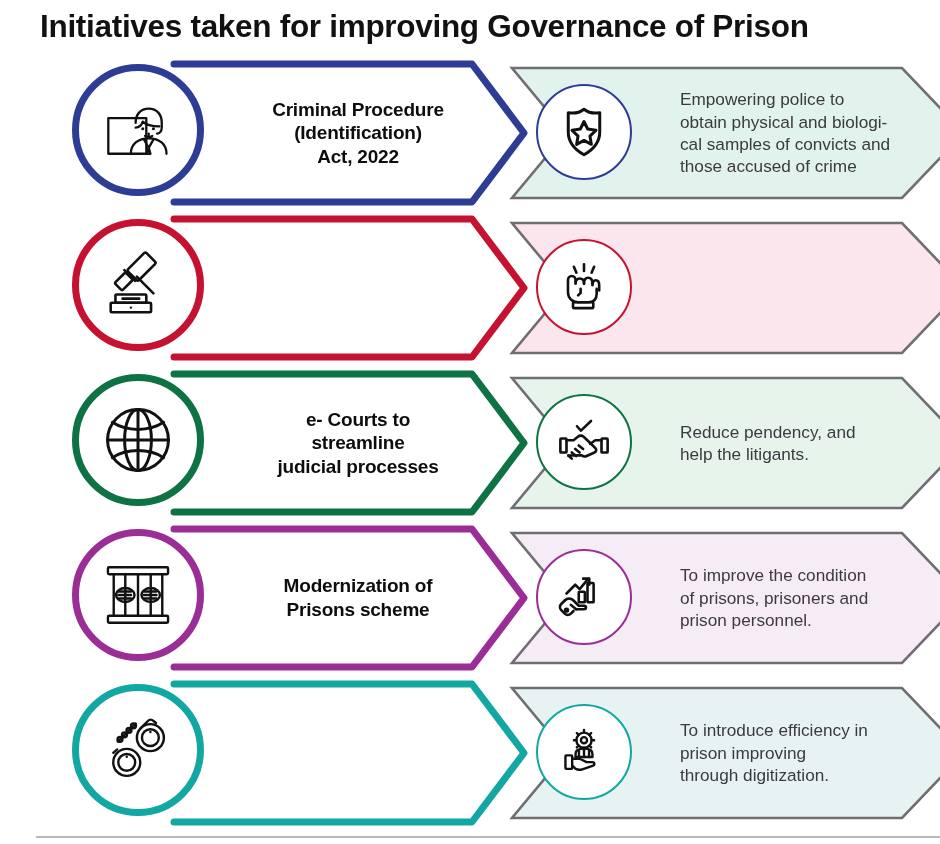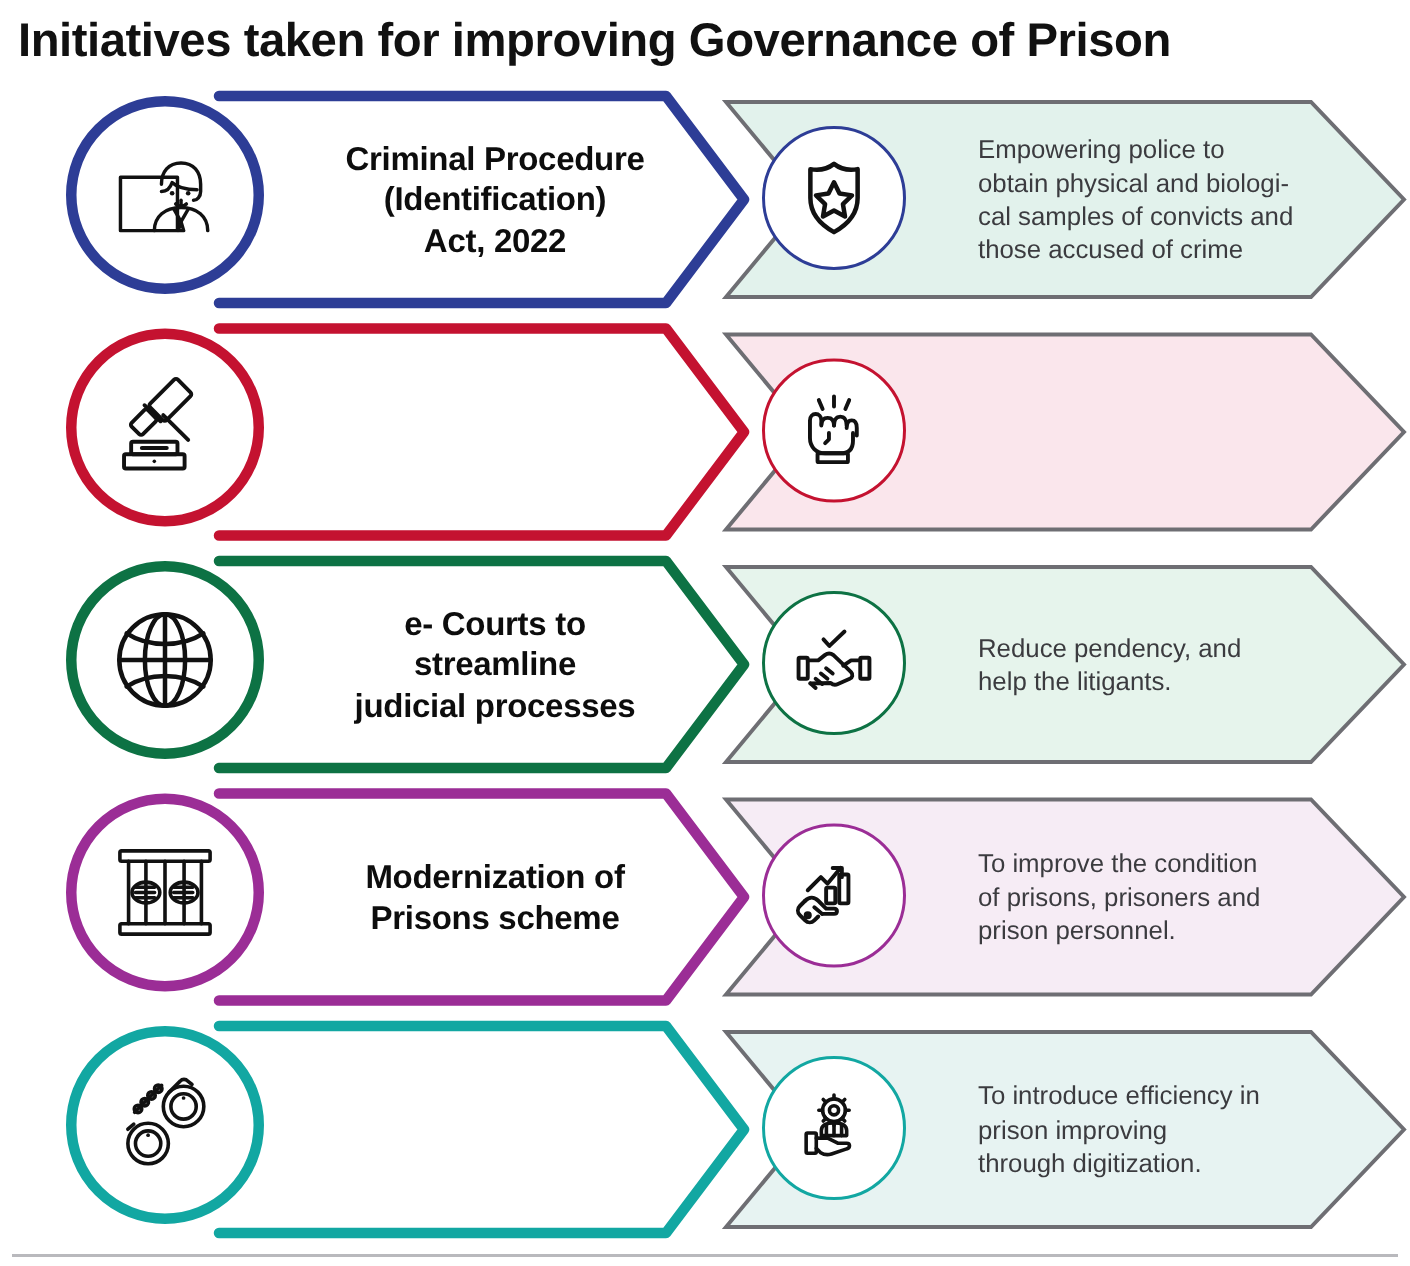--- a/index.html
+++ b/index.html
@@ -13,20 +13,21 @@
     font-family: "Liberation Sans", sans-serif;
     overflow: hidden;
     position: relative;
   }
 
   #infographic {
     position: relative;
     width: 769px;
     height: 844px;
     background: #ffffff;
+    margin-left: 28px;
   }
 
   
   .title {
     position: absolute;
     left: 12px;
     top: 2px;
     width: 920px;
     height: 48px;
     font-size: 31.5px;
@@ -78,21 +79,21 @@
   .pill-label {
     position: absolute;
     left: 185px;
     top: 0;
     width: 290px;
     height: 150px;
     display: flex;
     align-items: center;
     justify-content: center;
     text-align: center;
-    font-size: 22px;
+    font-size: 19px;
     font-weight: bold;
     color: #0d0d0d;
     line-height: 1.24;
     letter-spacing: -0.2px;
     white-space: pre-line;
     font-family: "Liberation Sans", sans-serif;
   }
 
   
   .banner-svg {

